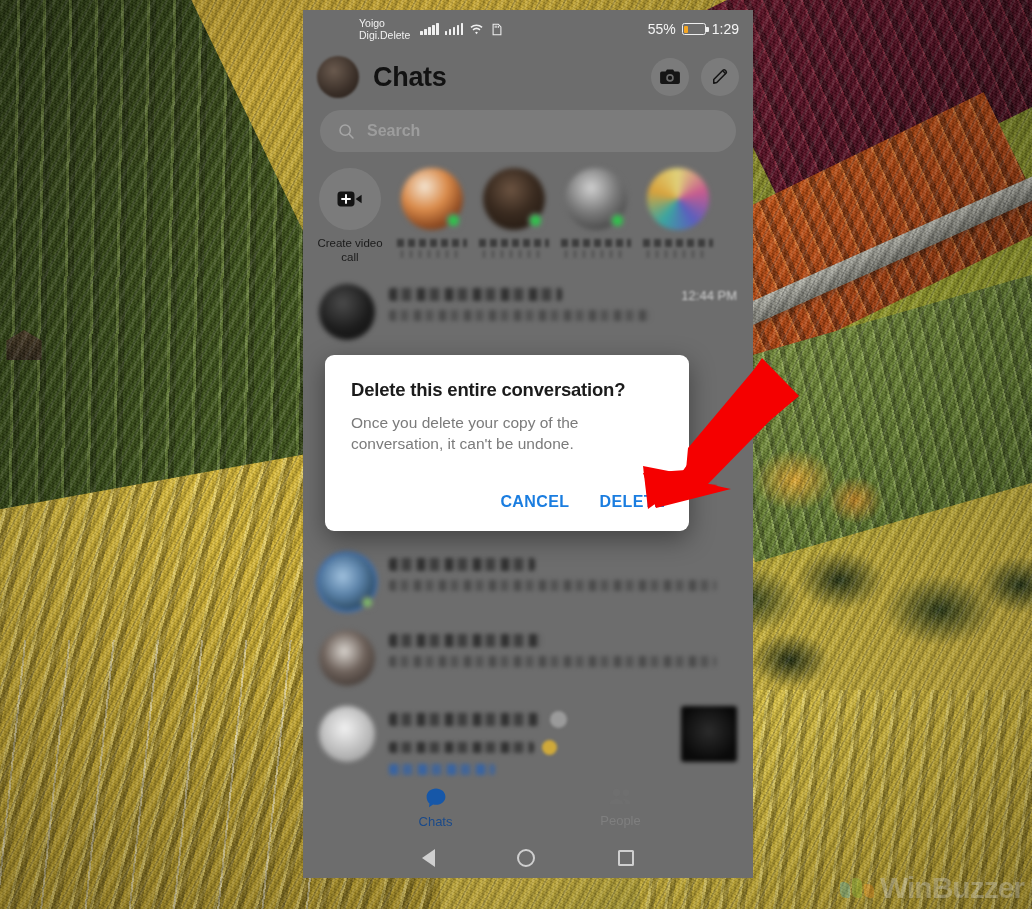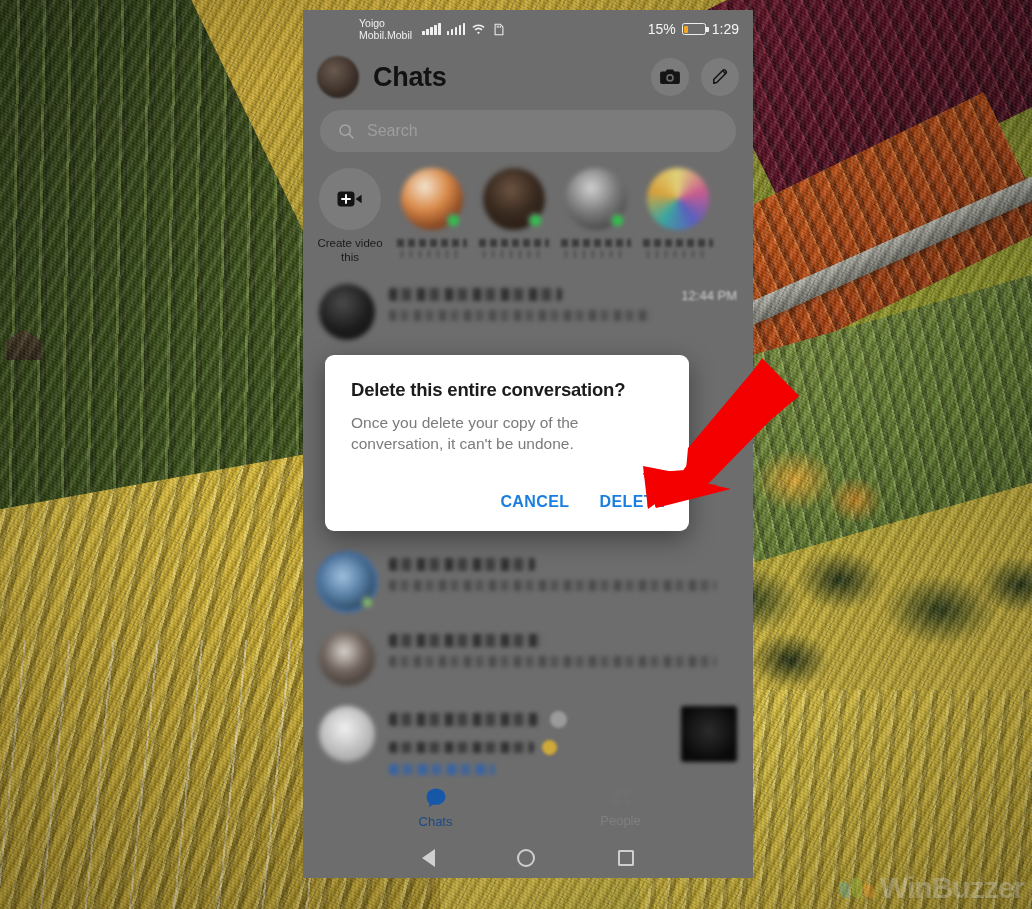--- a/index.html
+++ b/index.html
@@ -235,21 +235,21 @@
   .circle-btn {
     width:38px; height:38px; border-radius:50%;
     background:rgba(255,255,255,0.10);
     display:flex; align-items:center; justify-content:center;
   }
 
   
   .searchbar {
     margin:6px 17px 10px 17px; height:42px; border-radius:21px;
     background:rgba(255,255,255,0.10);
-    display:flex; align-items:center; gap:12px; padding:0 18px;
+    display:flex; align-items:center; gap:12px; padding:0 18px;font-weight:bold;
   }
   .search-placeholder { font-size:16px; color:#9d9d9d; }
 
   
   .storyrow {
     display:flex; gap:12px; padding:6px 0 8px 12px; align-items:flex-start;
     overflow:hidden;
   }
   .story { width:70px; flex:none; text-align:center; }
   .story .ring {
@@ -418,21 +418,21 @@
       <i></i>
   </span>
   <span class="wm-text">WinBuzzer</span>
 </div>
 
 <div id="phone">
 
   <div class="statusbar">
     <div class="carrier">
       <div>Yoigo</div>
-      <div>Mobil.Mobil</div>
+      <div>Digi.Delete</div>
     </div>
     <div class="sb-icons">
       <span class="bars">
           <i></i>
           <i></i>
           <i></i>
           <i></i>
           <i></i>
         </span>
       <span class="bars">
@@ -448,21 +448,21 @@
         <path d="M2.3 5.5a15 15 0 0 1 19.4 0l-1.6 2a12.4 12.4 0 0 0-16.2 0z" fill="#f0f0f0"></path>
       </svg>
       <svg width="14" height="13" viewBox="0 0 20 20">
         <path d="M4 2h8l4 4v12H4z" fill="none" stroke="#f0f0f0" stroke-width="1.6"></path>
         <rect x="6.5" y="4" width="1.4" height="3.4" fill="#f0f0f0"></rect>
         <rect x="9" y="4" width="1.4" height="3.4" fill="#f0f0f0"></rect>
         <rect x="11.5" y="4.6" width="1.4" height="2.8" fill="#f0f0f0"></rect>
       </svg>
     </div>
     <div class="sb-right">
-      <span>15%</span>
+      <span>55%</span>
       <span class="batt">
           <span></span>
         </span>
       <span>1:29</span>
     </div>
   </div>
 
   <div class="appbar">
     <div class="avatar-main"></div>
     <div class="app-title">Chats</div>
@@ -493,21 +493,21 @@
 
   <div class="storyrow">
     <div class="story">
       <div class="ring vcall">
         <svg width="26" height="20" viewBox="0 0 26 20">
           <rect x="0.5" y="2.5" width="17" height="15" rx="3.4" fill="#141414"></rect>
           <path d="M18.6 10l6-4.2v8.4z" fill="#141414"></path>
           <path d="M9 6v8M5 10h8" stroke="#ffffff" stroke-width="1.9" stroke-linecap="round"></path>
         </svg>
       </div>
-      <div class="lbl">Create video this</div>
+      <div class="lbl">Create video call</div>
     </div>
 
     <div class="story">
       <div class="ring photo p1">
         <span class="dot-online"></span>
       </div>
       <div class="blurlbl"></div>
     </div>
     <div class="story">
       <div class="ring photo p2">

